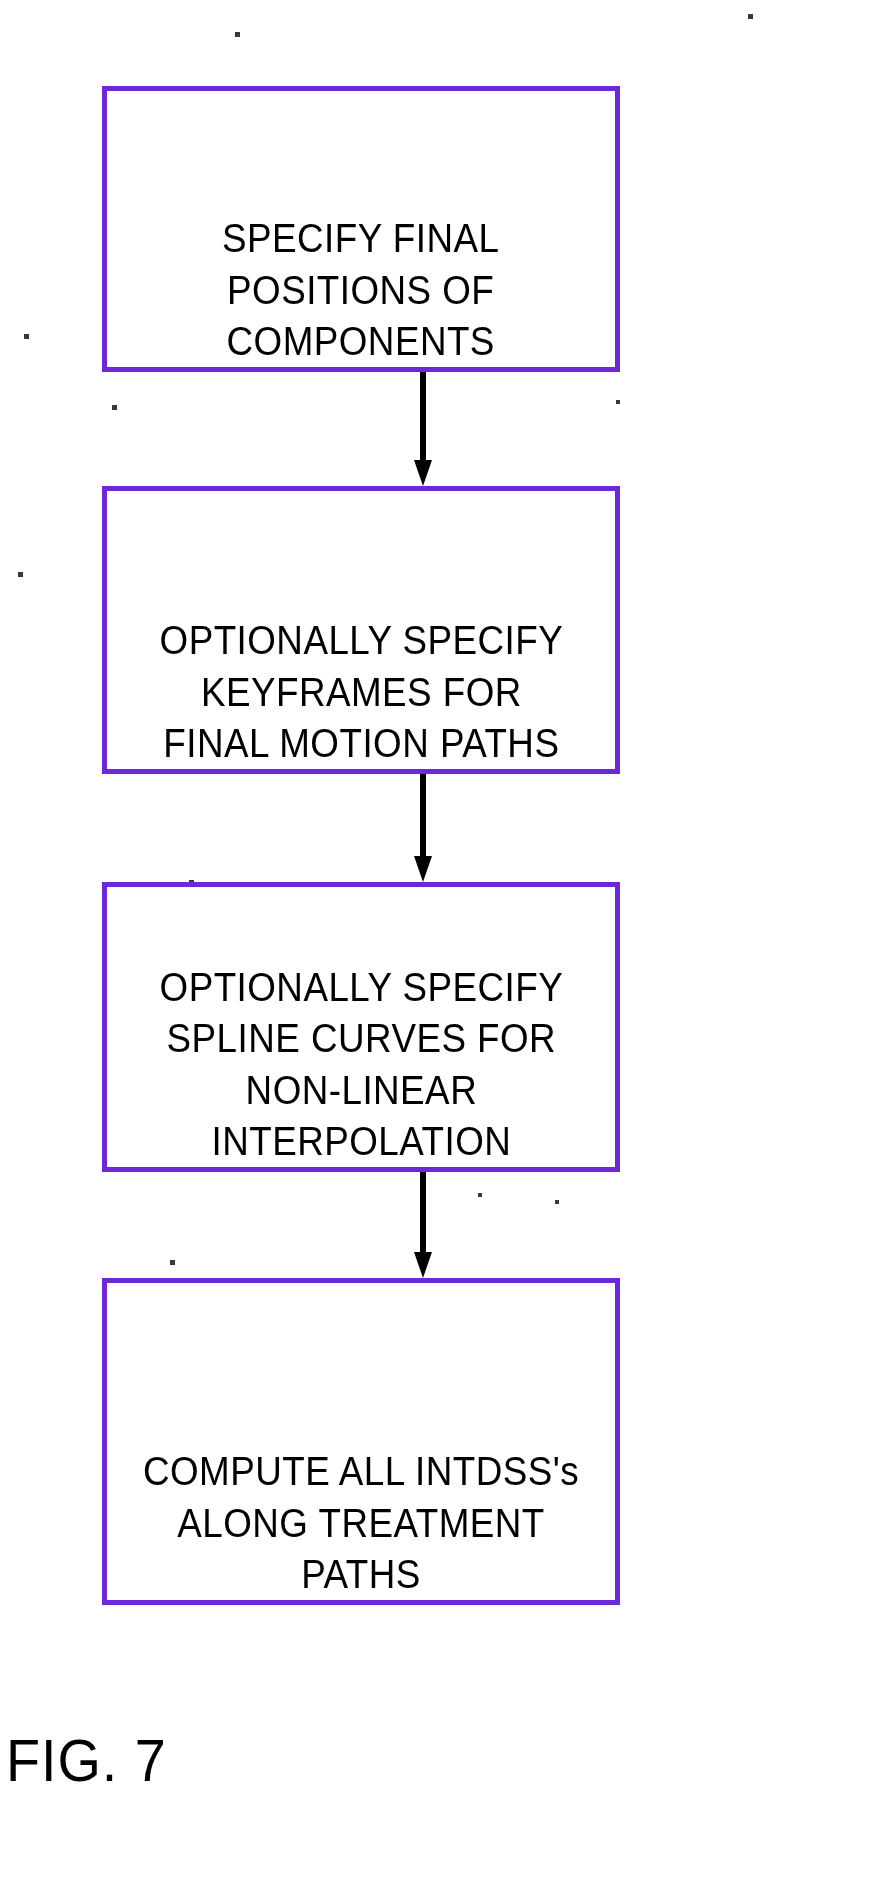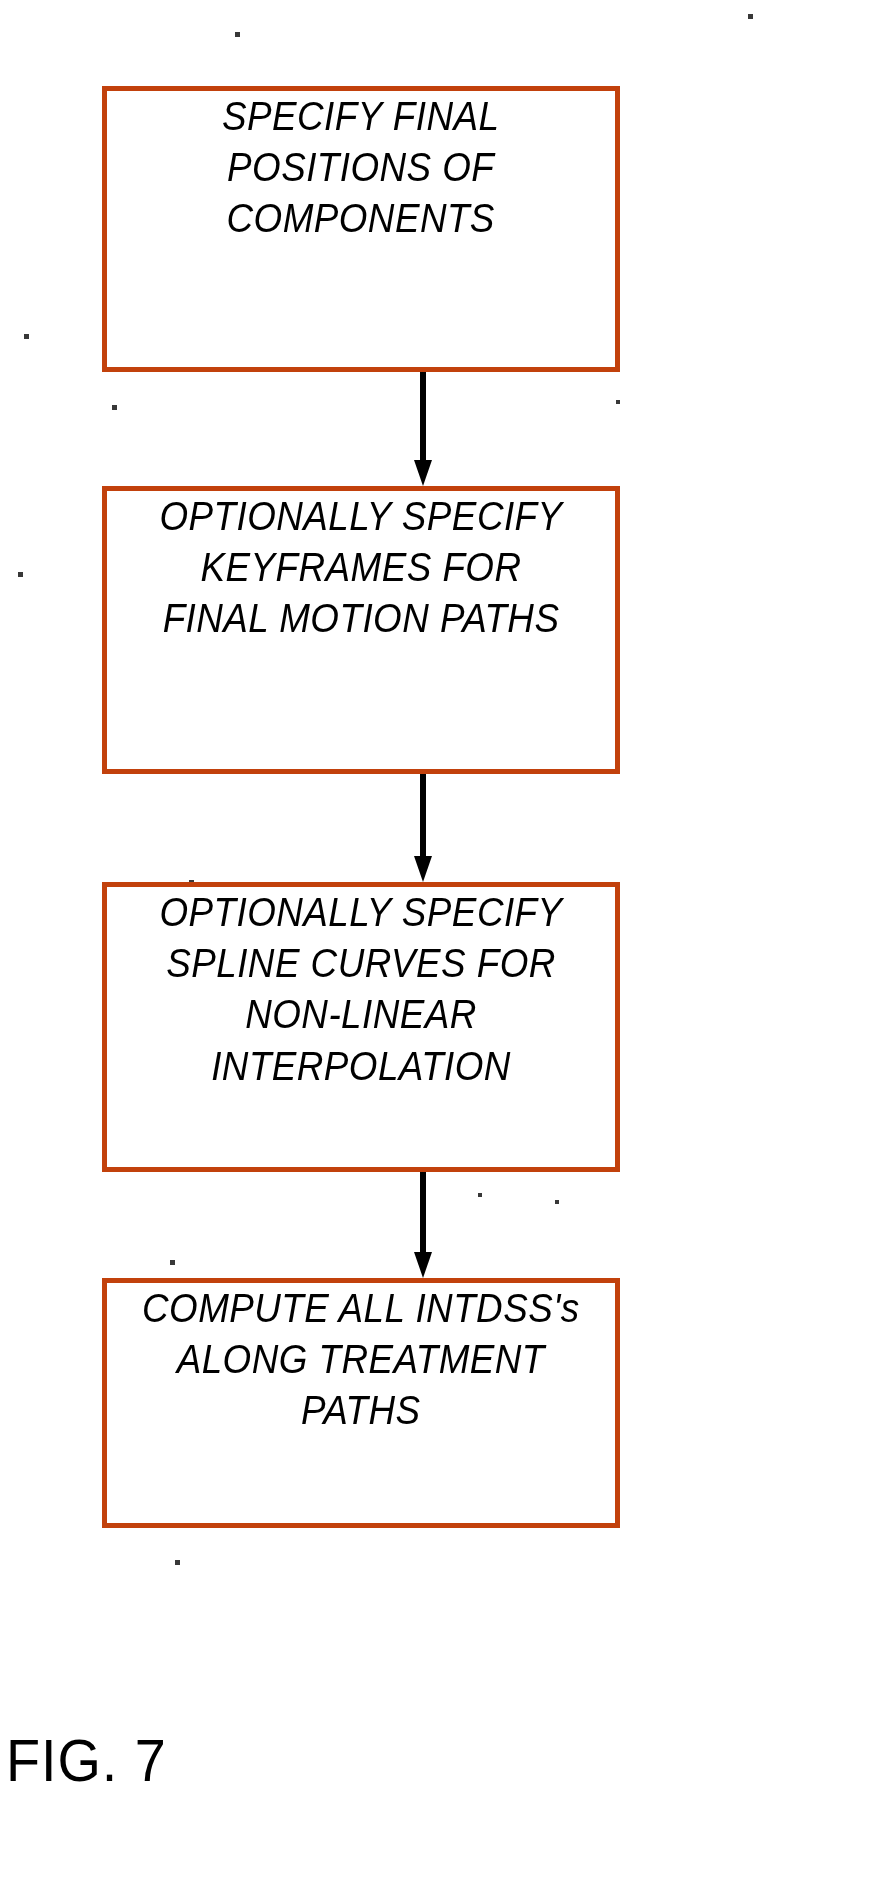--- a/index.html
+++ b/index.html
@@ -29,44 +29,43 @@
     position: absolute;
     background: #000;
     opacity: .78;
     border-radius: 0;
   }
 
   
   .flow-box {
     position: absolute;
     box-sizing: border-box;
-    border: 5px solid #c2410c;
+    border: 5px solid #6d28d9;
     background: #ffffff;
     display: flex;
-    align-items: flex-start;
+    align-items: flex-end;
     justify-content: center;
     text-align: center;
-    font-style: italic;
   }
   .flow-box-label {
     font-family: "Liberation Sans", sans-serif;
     font-size: 40px;
     line-height: 1.28;
     letter-spacing: .5px;
     font-weight: 400;
     white-space: pre-line;
     color: #000000;
     transform: scaleX(0.92);
     transform-origin: center;
   }
 
   #box-specify-final-positions { left: 102px; top: 86px;   width: 518px; height: 286px; }
   #box-optional-keyframes      { left: 102px; top: 486px;  width: 518px; height: 288px; }
   #box-optional-spline         { left: 102px; top: 882px;  width: 518px; height: 290px; }
-  #box-compute-intdss          { left: 102px; top: 1278px; width: 518px; height: 250px; }
+  #box-compute-intdss          { left: 102px; top: 1278px; width: 518px; height: 327px; }
 
   
   .connector {
     position: absolute;
     left: 414px;
     width: 18px;
   }
   .connector .shaft {
     position: absolute;
     left: 6px;

